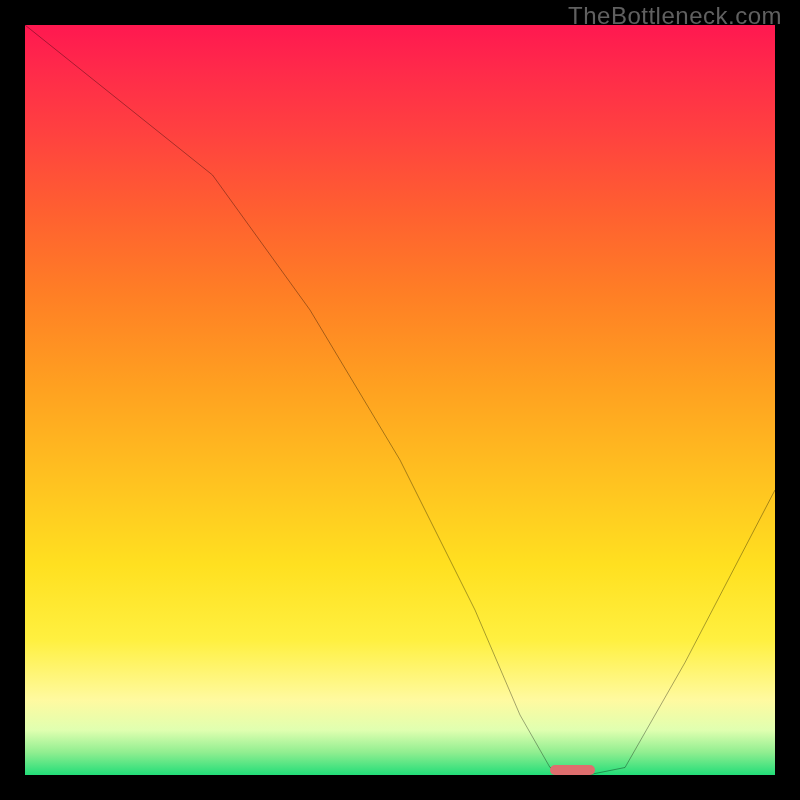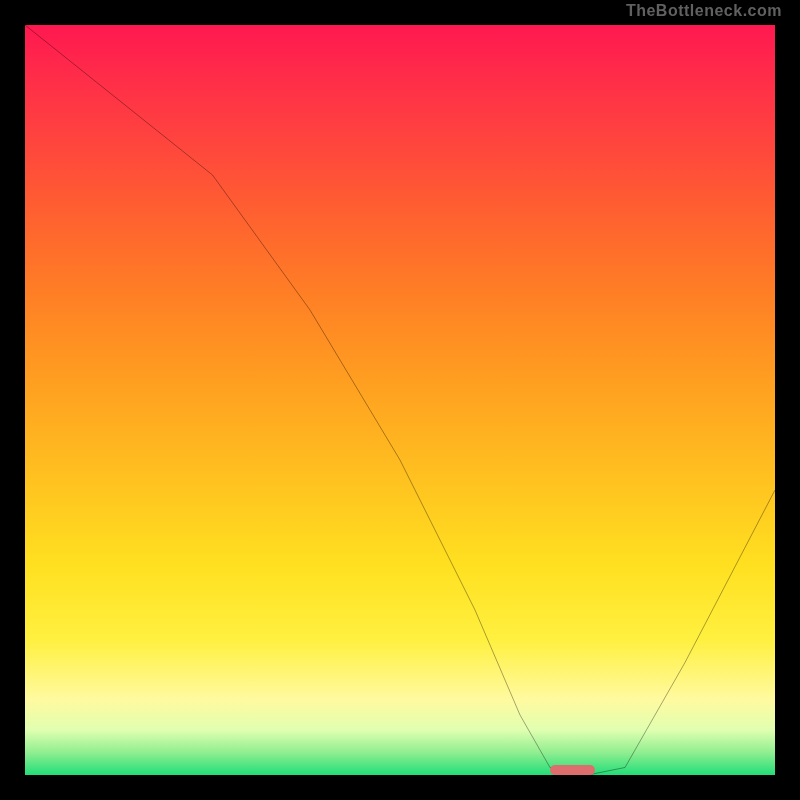--- a/index.html
+++ b/index.html
@@ -15,22 +15,22 @@
     position: relative;
     width: 800px;
     height: 800px;
     background: #000;
   }
   .watermark {
     position: absolute;
     top: 2px;
     right: 18px;
     color: #606060;
-    font-size: 16px;
-    font-weight: bold;
+    font-size: 24px;
+    font-weight: normal;
     letter-spacing: 0.5px;
     z-index: 10;
   }
   .plot {
     position: absolute;
     left: 25px;
     top: 25px;
     width: 750px;
     height: 750px;
     background: #000;

